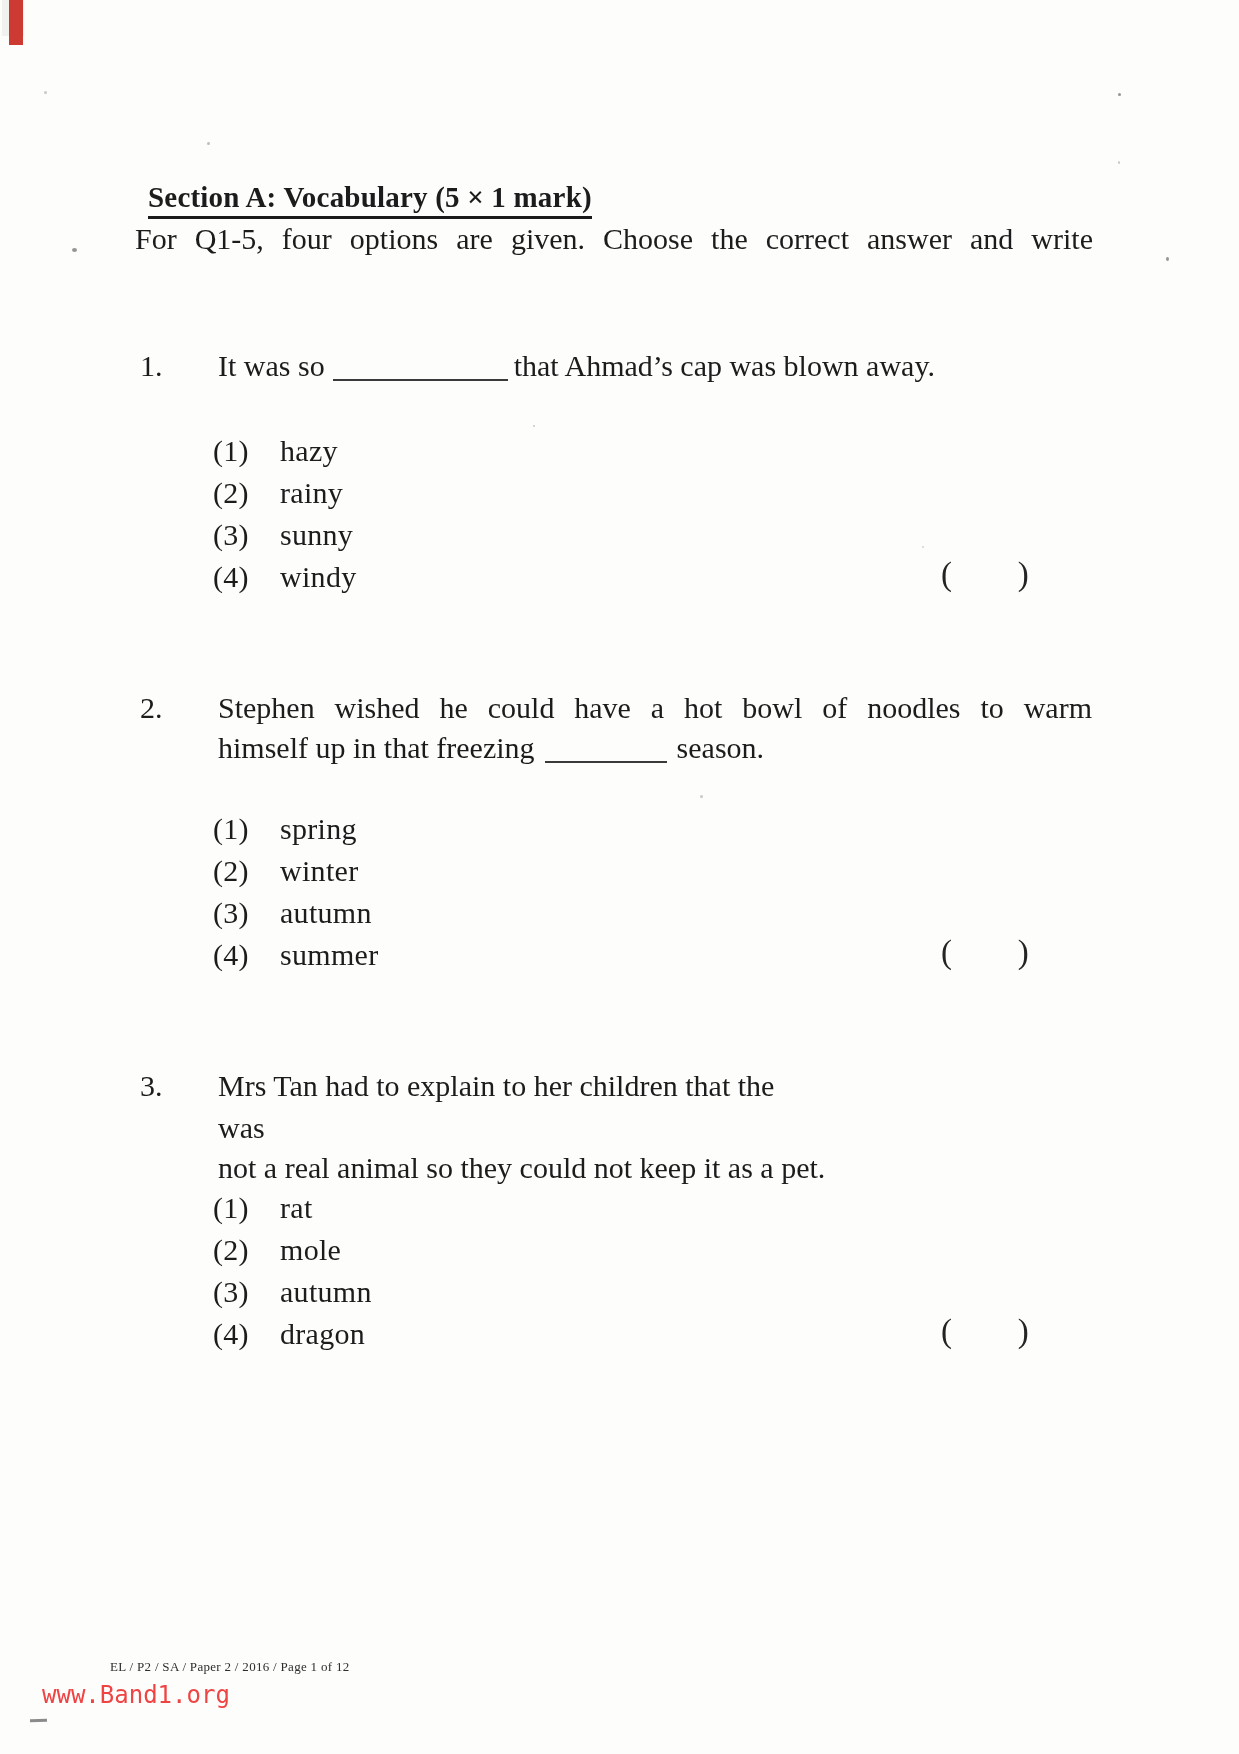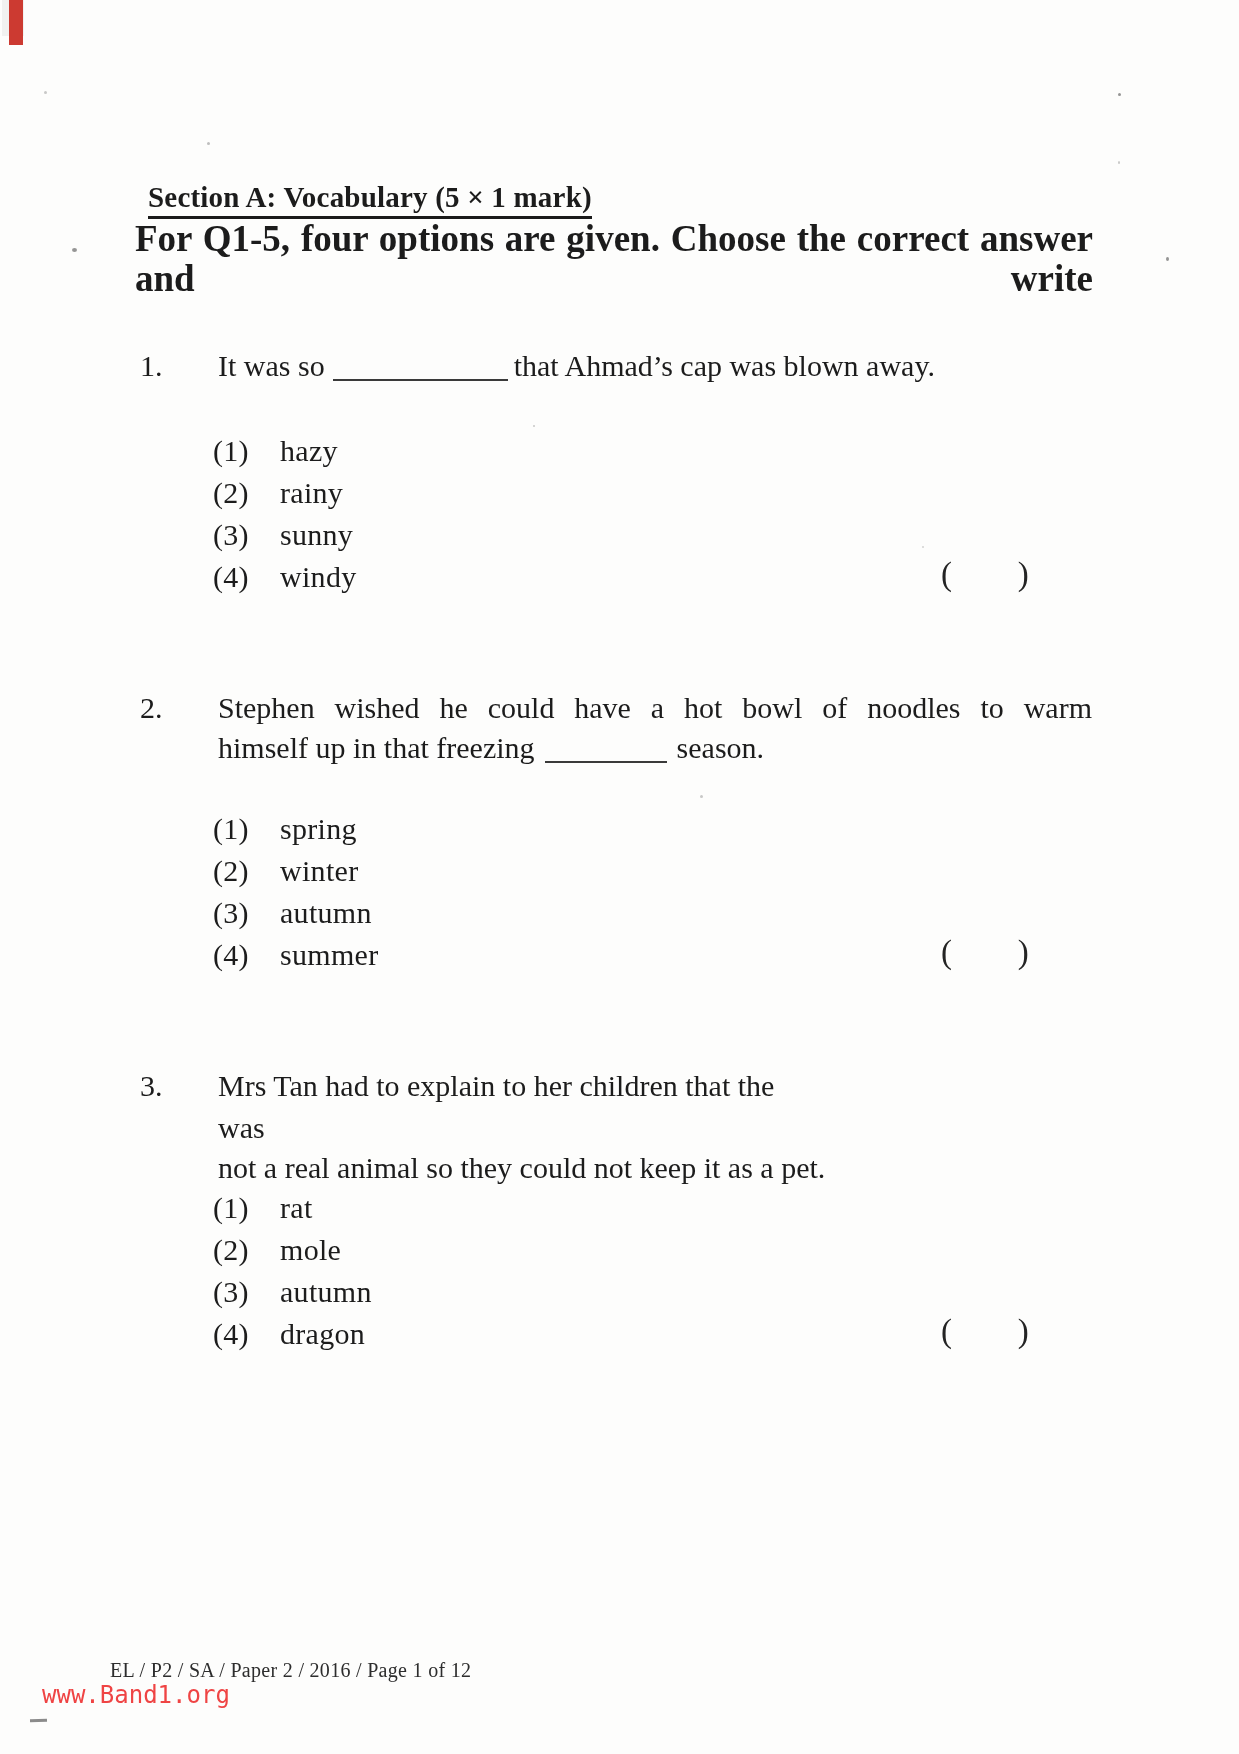--- a/index.html
+++ b/index.html
@@ -9,21 +9,21 @@
     font-family:"Liberation Serif",serif;
     color:#1c1c1c;
   }
   .abs{position:absolute;}
 
   
   .title{left:135px;top:181px;font-size:29px;font-weight:bold;letter-spacing:.2px;margin-left:13px;}
   .title .u{border-bottom:3px solid #1a1a1a;padding-bottom:3px;}
 
   
-  .intro{left:135px;top:219px;width:958px;font-size:37px;line-height:40px;font-weight:bold;}
+  .intro{left:135px;top:219px;width:958px;font-size:30px;line-height:40px;}
   .intro .just{text-align:justify;text-align-last:justify;}
 
   
   .stem{display:flex;font-size:30px;line-height:40px;}
   .qnum{flex:0 0 78px;}
   .qtext{flex:1;}
   .q1stem{left:140px;top:346px;width:952px;}
   .q2stem{left:140px;top:688px;width:952px;}
   .q3stem{left:140px;top:1066px;width:952px;}
   .just-line{text-align:justify;text-align-last:justify;}
@@ -42,21 +42,21 @@
   .q3opts{left:213px;top:1194px;}
   .opt-row{display:flex;line-height:28px;margin-bottom:14px;}
   .opt-marker{flex:0 0 67px;}
   .bracket{
     position:absolute;left:728px;top:120px;width:88px;
     display:flex;justify-content:space-between;
     font-size:33px;line-height:34px;color:#242424;
   }
 
   
-  .doc-ref{left:110px;top:1659px;font-size:20px;color:#2d2d2d;letter-spacing:.3px;}
+  .doc-ref{left:110px;top:1659px;font-size:13px;color:#2d2d2d;letter-spacing:.3px;}
   .website{left:42px;top:1681px;font-family:"DejaVu Sans Mono",monospace;font-size:24px;color:#ef4444;}
 
   
   .red-mark{left:9px;top:0;width:14px;height:45px;background:#cc3a31;}
   .corner-smudge{left:2px;top:0;width:22px;height:36px;background:rgba(90,90,90,.07);}
   .dash{left:30px;top:1719px;width:17px;height:3px;background:#8b8b8b;transform:rotate(-2deg);}
   .speck{border-radius:50%;background:rgba(45,45,45,.5);}
 </style>
 </head>
 <body>

